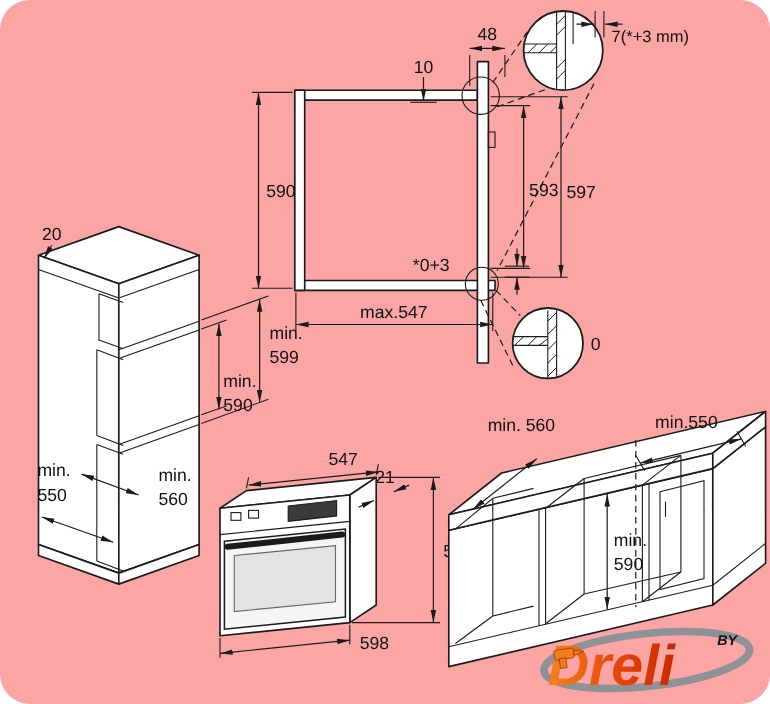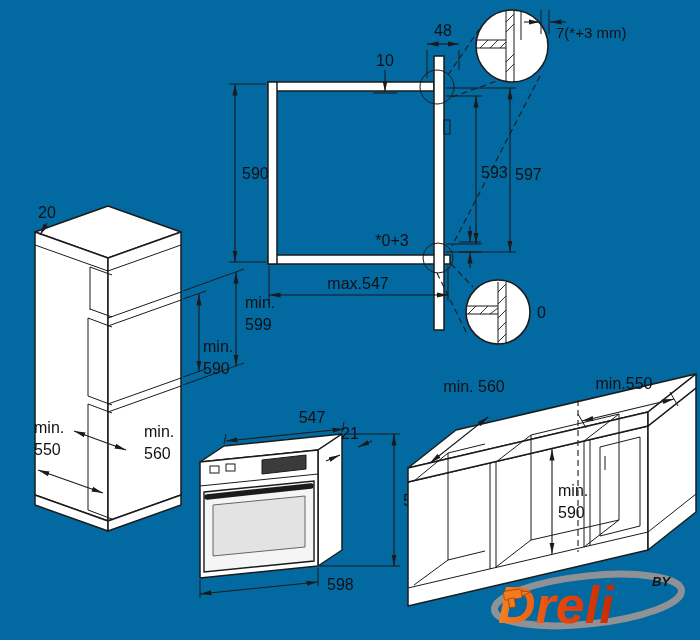--- a/index.html
+++ b/index.html
@@ -1,17 +1,17 @@
 <!DOCTYPE html>
 <html><head>
 <meta charset="utf-8">
 <style>
   html,body{margin:0;padding:0;background:#fff;}
-  .stage{position:relative;width:700px;height:640px;background:#0369a1;overflow:hidden;
-         font-family:"Liberation Sans",sans-serif;}
+  .stage{position:relative;width:700px;height:640px;background:#fca5a5;overflow:hidden;
+         font-family:"Liberation Sans",sans-serif;border-radius:27px;}
   svg{position:absolute;left:0;top:0;}
   .fw  {fill:#ffffff;stroke:#1b1b1b;stroke-width:1.5;stroke-linejoin:round;}
   .dim {fill:none;stroke:#1b1b1b;stroke-width:1.1;}
   .ext {fill:none;stroke:#1b1b1b;stroke-width:1;}
   .dash{fill:none;stroke:#1b1b1b;stroke-width:1.1;stroke-dasharray:6 4;}
   .hat {fill:none;stroke:#1b1b1b;stroke-width:.9;}
   .thin{fill:none;stroke:#1b1b1b;stroke-width:1;}
   text.lbl  {font:16px "Liberation Sans",sans-serif;fill:#111;}
   text.lbl-s{font:15px "Liberation Sans",sans-serif;fill:#111;}
 </style>

